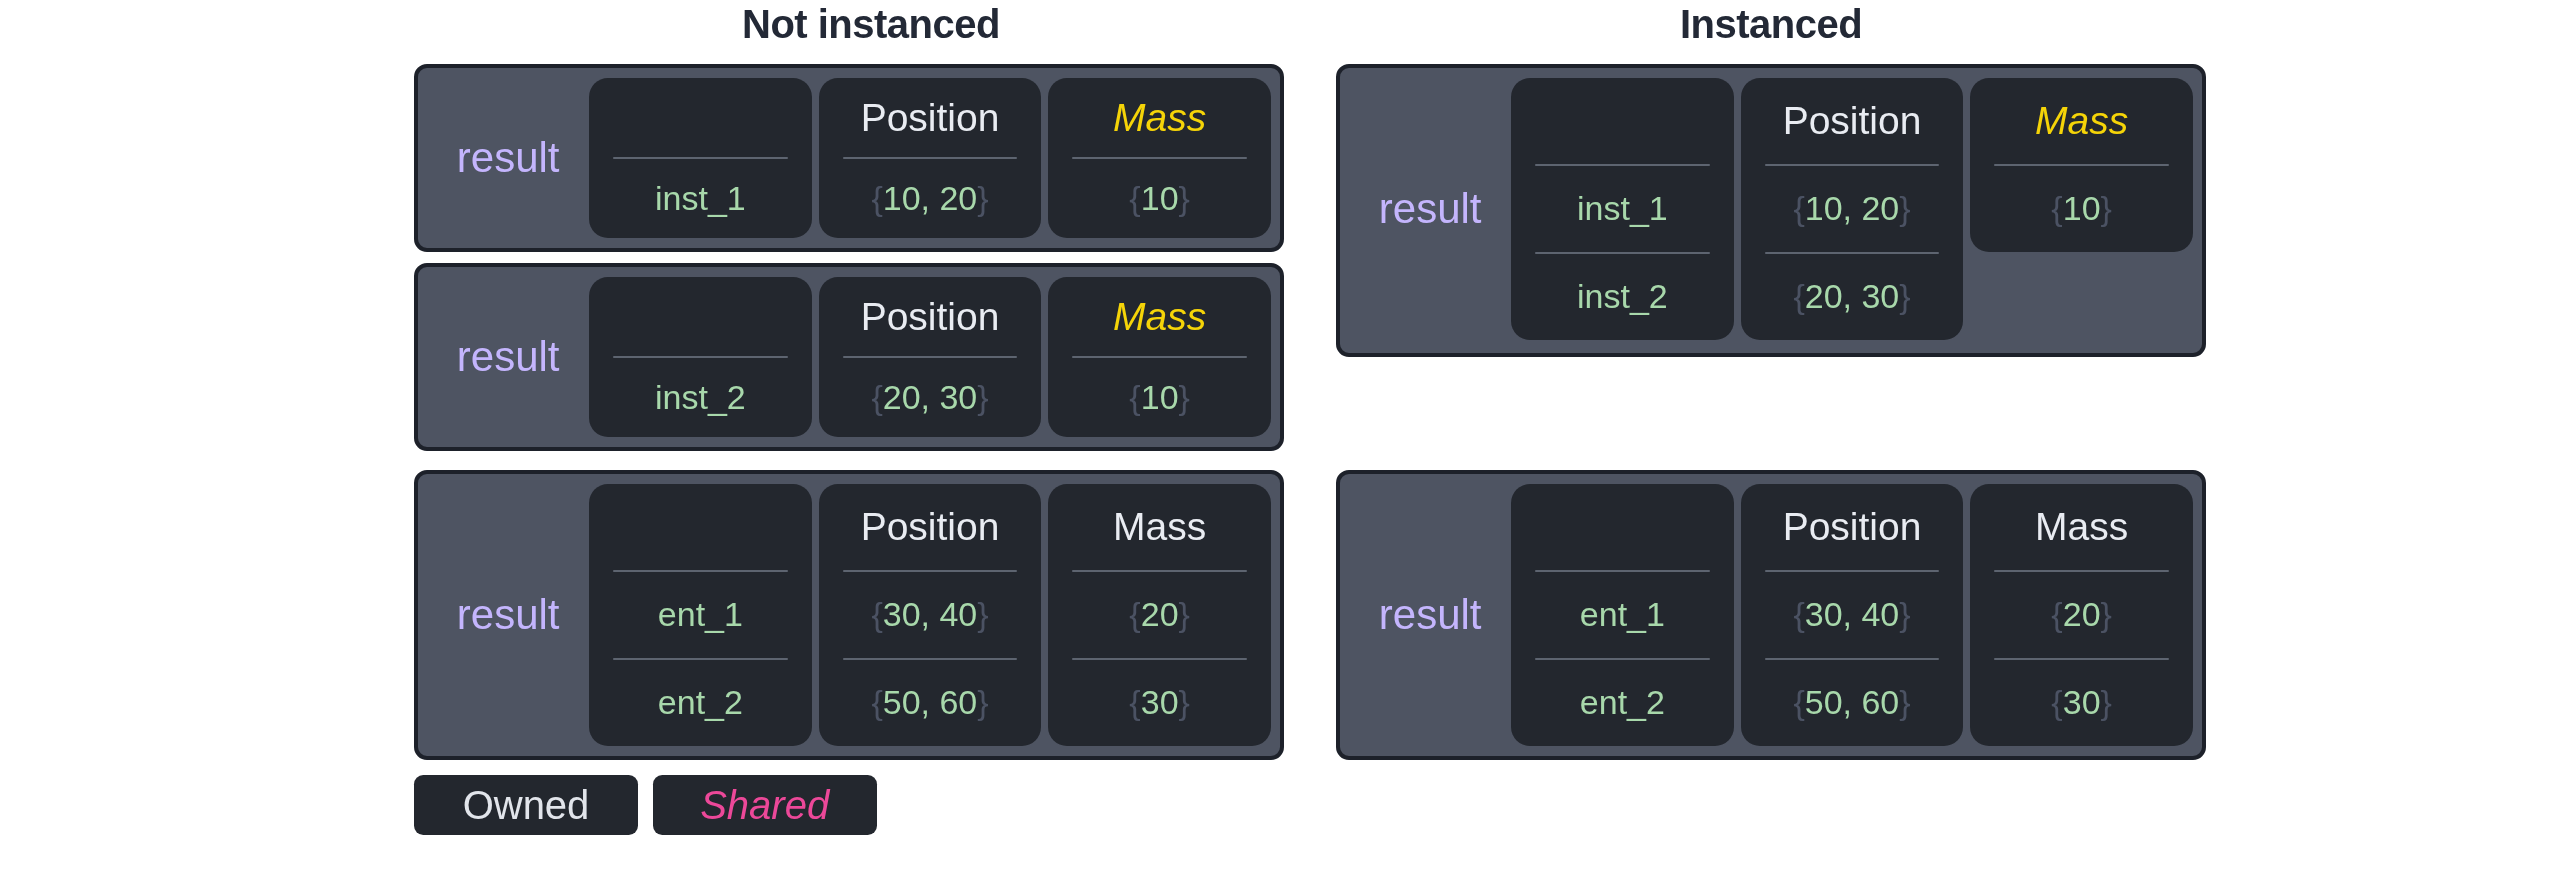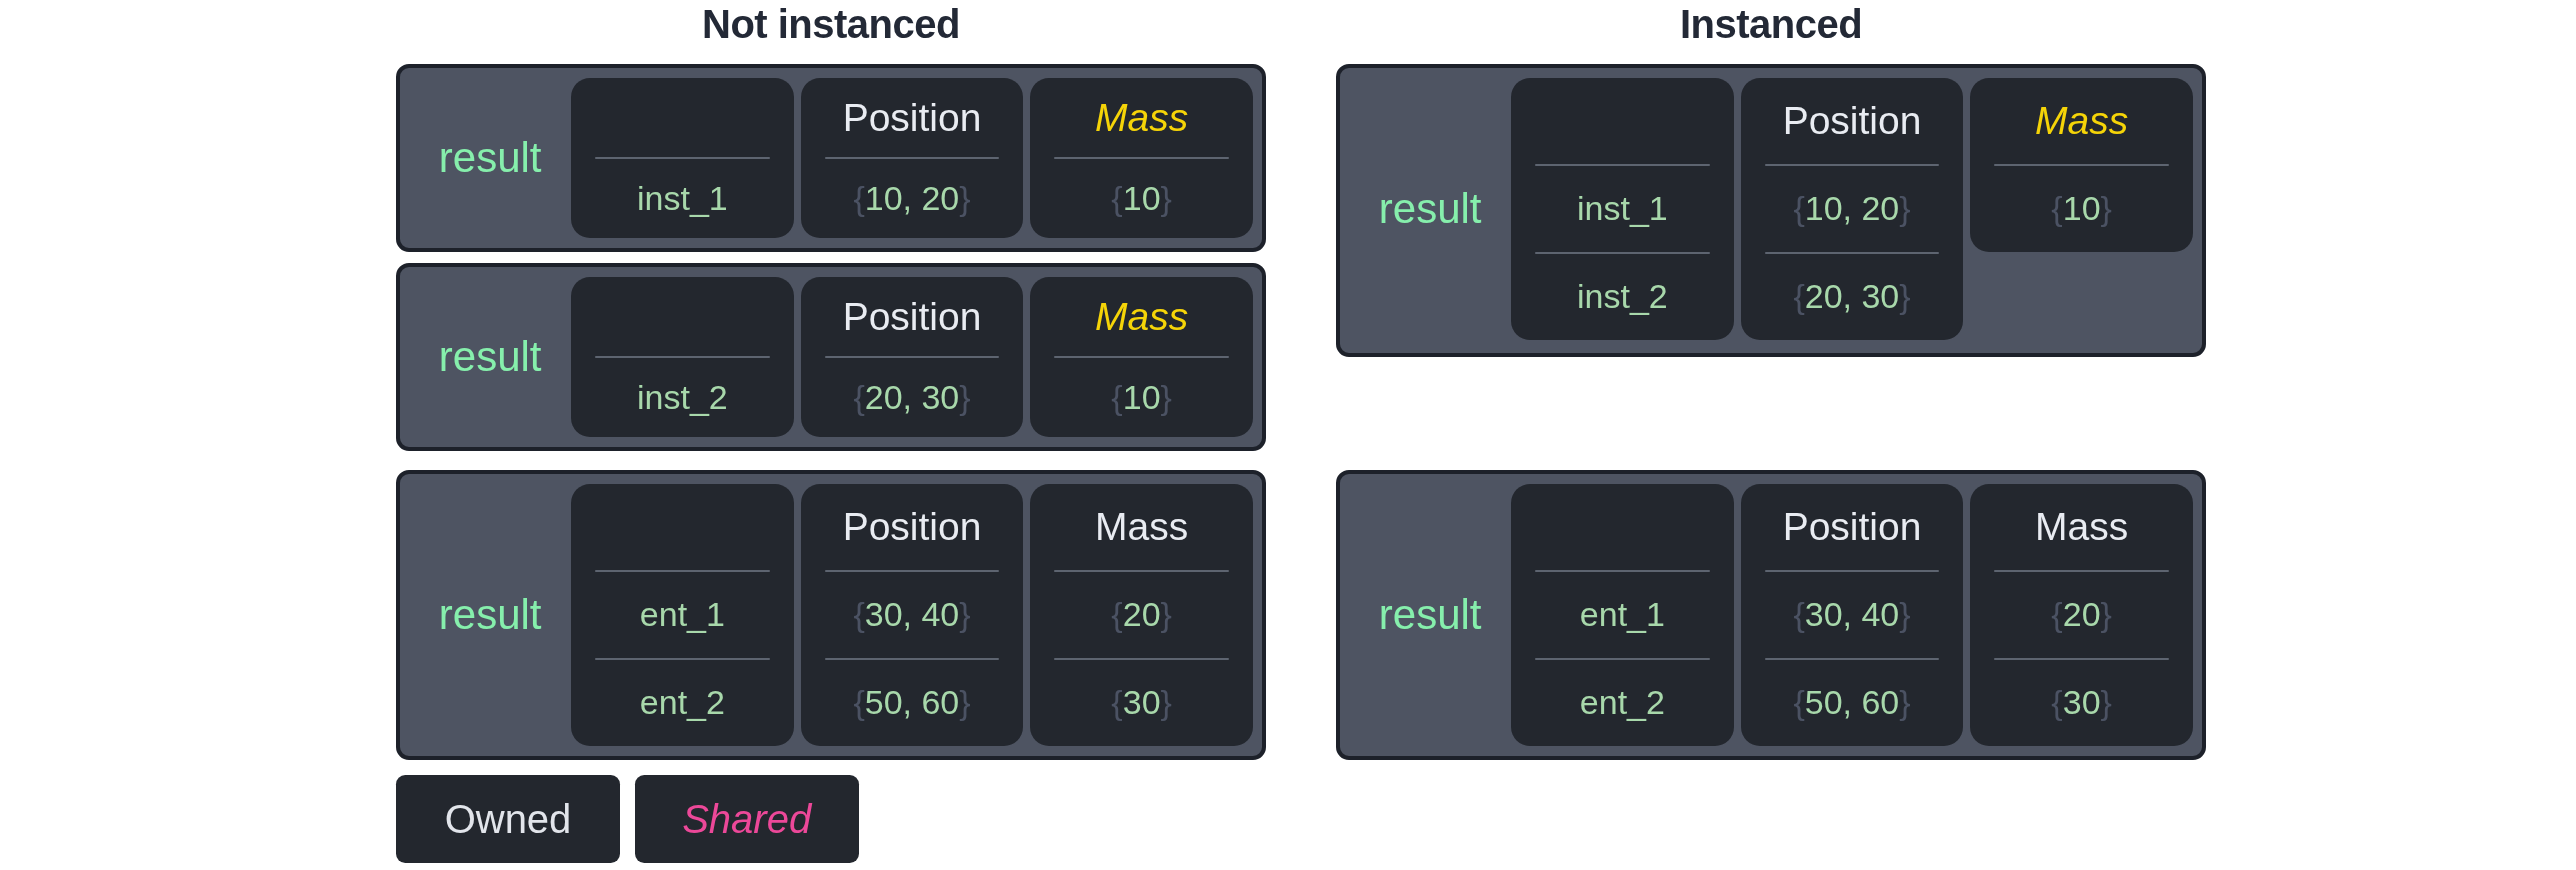--- a/index.html
+++ b/index.html
@@ -1,20 +1,20 @@
 <!DOCTYPE html>
 <html style="font-size:14.7px"><head>
 <meta charset="utf-8">
 <style>
   html,body{margin:0;padding:0;background:#ffffff;}
   body{font-family:"Liberation Sans",sans-serif;}
   .canvas{position:relative;width:2576px;height:870px;background:#ffffff;overflow:hidden;}
 
   .group{position:absolute;top:0;width:870px;height:870px;}
-  #group-left{left:396px;}
+  #group-left{left:414px;padding-left:44px;}
   #group-right{left:1336px;}
 
   .section-title{
     position:absolute;top:1.8px;left:0;width:100%;
     text-align:center;font-size:40px;font-weight:bold;color:#232936;
     letter-spacing:-0.5px;
   }
 
   .box{
     position:absolute;left:0;width:870px;box-sizing:border-box;
@@ -22,42 +22,42 @@
     padding:10px 9.2px;
   }
   #box-a{top:64px;--rh:79px;}
   #box-b{top:263px;--rh:79px;}
   #box-c{top:470px;--rh:86px;}
   #box-d{top:64px;--rh:86px;padding-bottom:13.8px;}
   #box-e{top:470px;--rh:86px;}
 
   .result-label{
     flex:0 0 162px;display:flex;align-items:center;justify-content:center;
-    font-size:42px;color:#86efac;
+    font-size:42px;color:#c4b5fd;
   }
   .cols{flex:1;display:flex;gap:7.3px;align-items:flex-start;}
   .cell{
     flex:1 1 0;min-width:0;background:#23272e;border-radius:19px;
     display:flex;flex-direction:column;
   }
   .cell-header{
     height:var(--rh);display:flex;align-items:center;justify-content:center;
     font-size:39px;color:#e9ecf2;
   }
   .cell-header.shared{color:#f5d408;font-style:italic;}
   .divider{height:1.8px;background:#5d6470;margin:0 24px;border-radius:0.9px;}
   .cell-row{
     height:var(--rh);display:flex;align-items:center;justify-content:center;
     font-size:34px;color:#a8d8ab;white-space:pre;
   }
   .brace{color:#4b5263;}
 
   .legend{position:absolute;top:775px;left:0;display:flex;gap:14.7px;}
   .legend-chip{
-    min-width:224px;height:88px;box-sizing:border-box;padding:0 39px;
+    min-width:224px;height:60px;box-sizing:border-box;padding:0 39px;
     background:#23272e;border-radius:9.2px;
     display:flex;align-items:center;justify-content:center;font-size:40px;
   }
   #legend-owned{color:#e2e5eb;}
   #legend-shared{color:#ec4899;font-style:italic;}
 </style>
 </head>
 <body>
 
 <div class="canvas">

